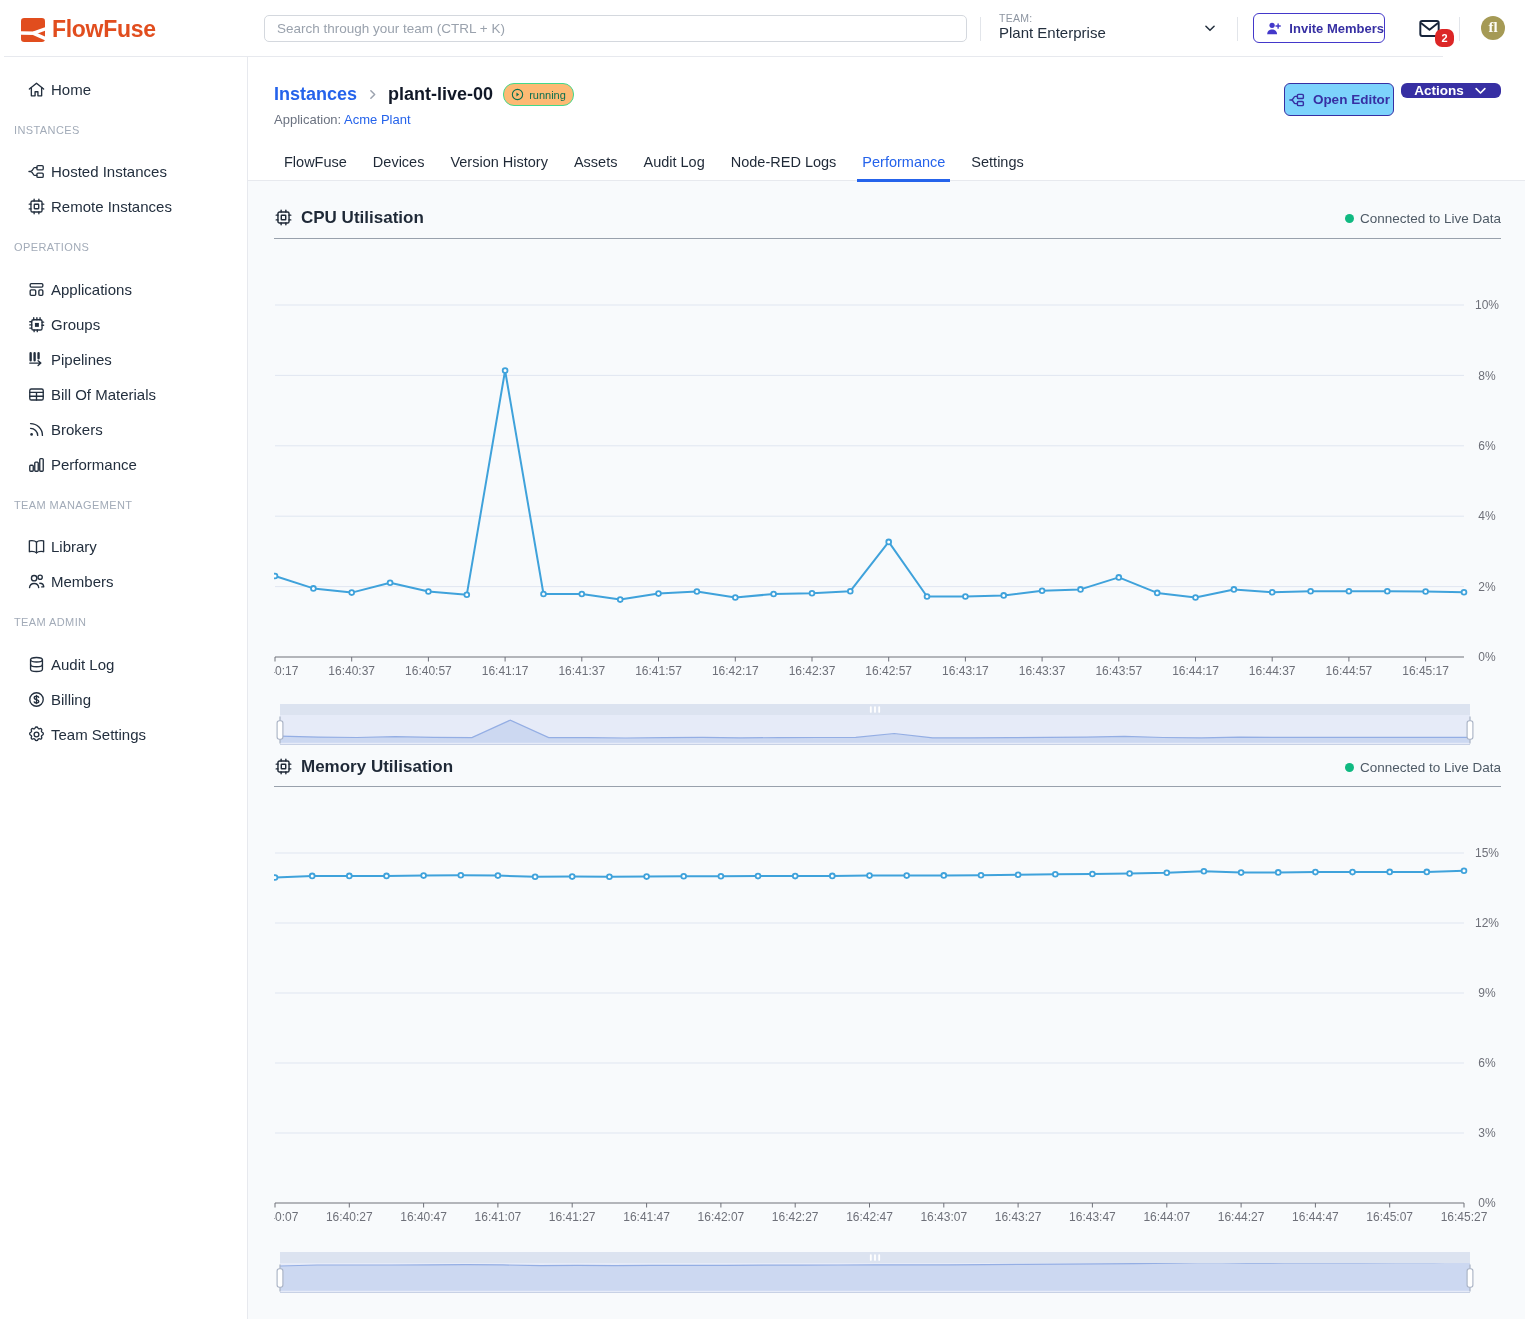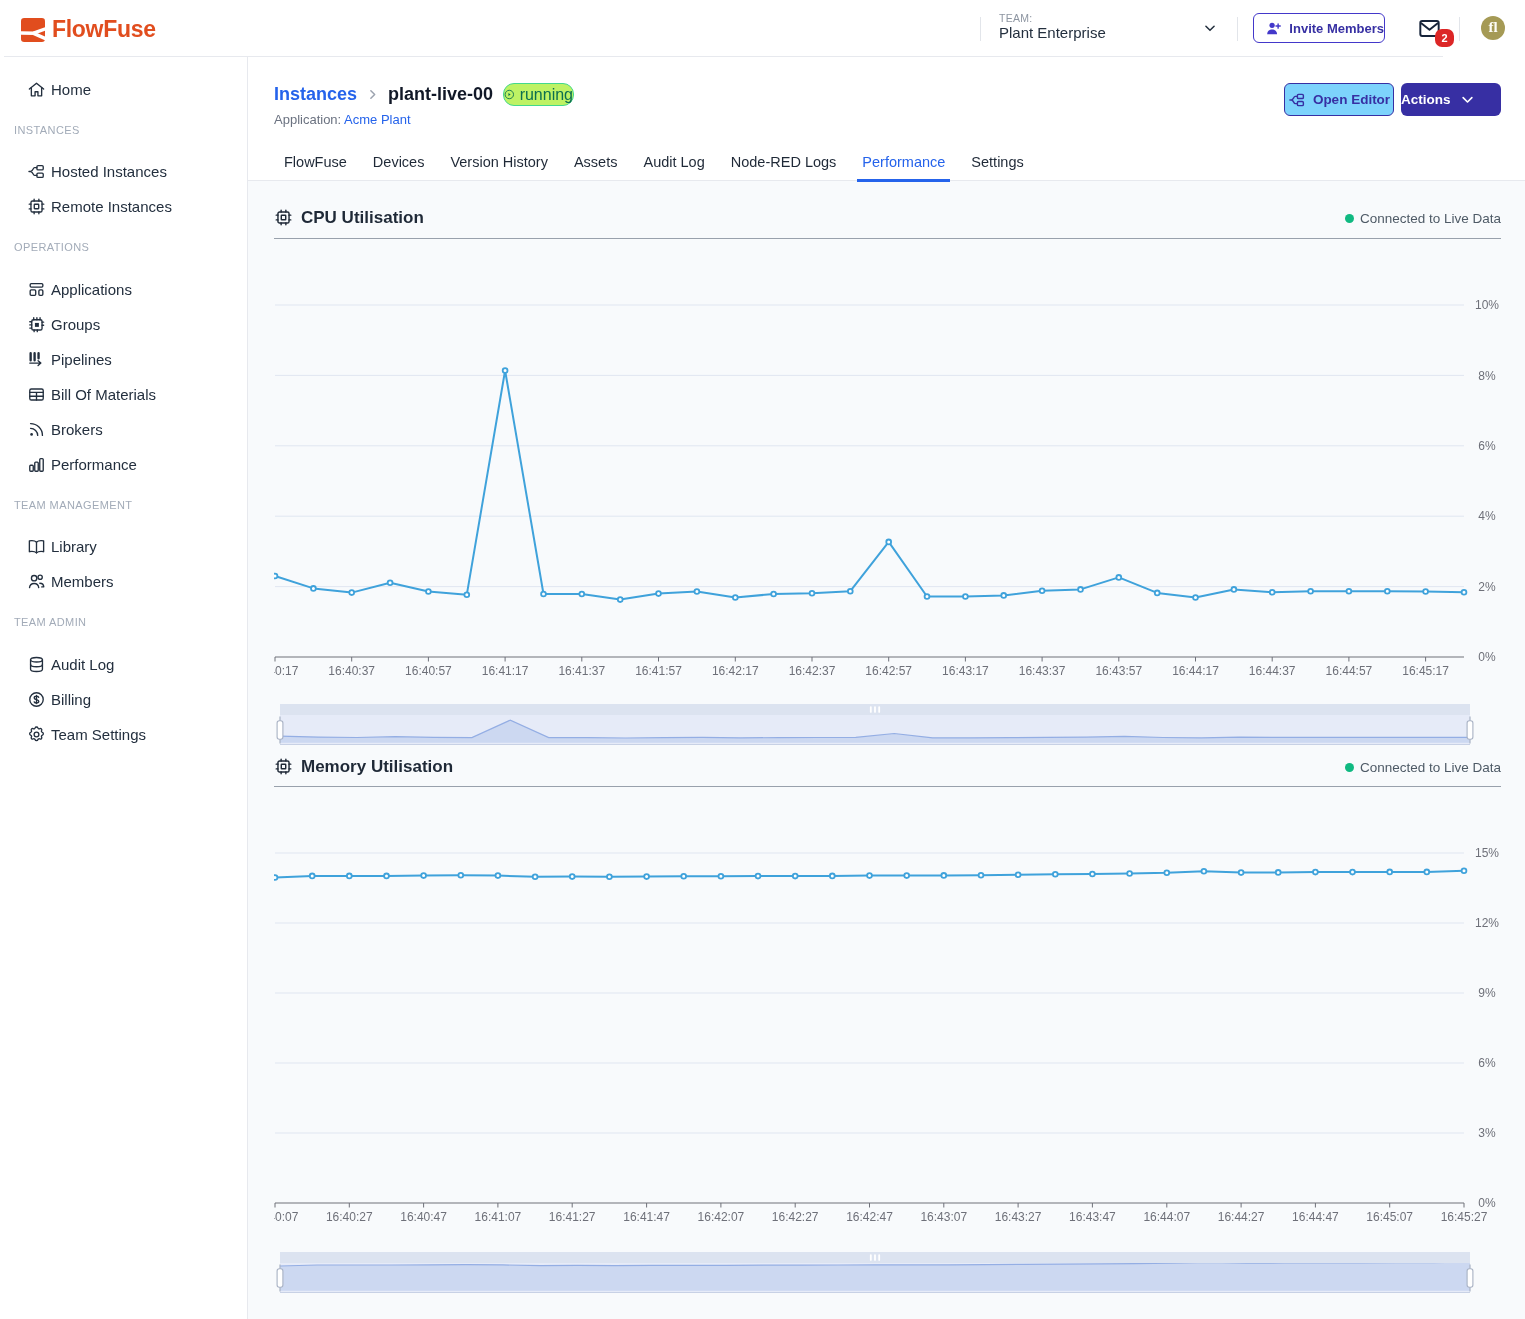--- a/index.html
+++ b/index.html
@@ -17,25 +17,25 @@
 .badge2{position:absolute;left:1431px;top:29px;width:19px;height:18px;border-radius:7px;background:#dc2626;color:#fff;font-size:11px;font-weight:700;text-align:center;line-height:18px}
 .avatar{position:absolute;left:1477px;top:16px;width:24px;height:24px;border-radius:50%;background:#a59a55;color:#fdfdf8;font-size:15px;font-weight:700;text-align:center;line-height:23px;font-family:"Liberation Serif",serif}
 .sidebar{position:absolute;left:0;top:57px;width:248px;height:1262px;background:#fff;border-right:1px solid #e7e9ee;z-index:4}
 .sitem{position:absolute;left:27px;height:34px;display:flex;align-items:center;gap:5px;font-size:15px;color:#232f3e;white-space:nowrap}
 .slabel{position:absolute;left:14px;font-size:11px;color:#a2abb8;letter-spacing:.4px}
 .main{position:absolute;left:248px;top:57px;width:1277px;height:1262px;background:#f8fafc}
 .phead{position:absolute;left:0;top:0;width:1277px;height:124px;background:#fff;border-bottom:1px solid #e7e9ee}
 .crumbs{position:absolute;left:26px;top:27px;font-size:18px;font-weight:700;color:#111827;display:flex;align-items:center}
 .crumbs .bl{color:#2563eb}
 .crumbs .sep{margin:0 9px}
-.badge-run{position:absolute;left:255px;top:26px;width:71px;height:23px;border:1px solid #43d98c;border-radius:11px;background:#bef264;color:#0b6e4f;font-size:16px;display:flex;align-items:center;justify-content:center;gap:5px}
+.badge-run{position:absolute;left:255px;top:26px;width:71px;height:23px;border:1px solid #43d98c;border-radius:11px;background:#fdba74;color:#0b6e4f;font-size:11px;display:flex;align-items:center;justify-content:center;gap:5px}
 .appline{position:absolute;left:26px;top:55px;font-size:13px;color:#6b7280}
 .appline a{color:#2563eb;text-decoration:none}
 .btn-open{position:absolute;left:1036px;top:26px;width:110px;height:33px;border:1px solid #3730a3;border-radius:6px;background:#7dd3fc;color:#3730a3;font-size:13.5px;font-weight:700;display:flex;align-items:center;justify-content:center;gap:7px}
-.btn-act{position:absolute;left:1153px;top:26px;width:100px;height:33px;border-radius:6px;background:#372fa3;color:#fff;font-size:13.5px;font-weight:700;display:flex;align-items:center;gap:9px}
+.btn-act{position:absolute;left:1153px;top:26px;width:100px;height:15px;border-radius:6px;background:#372fa3;color:#fff;font-size:13.5px;font-weight:700;display:flex;align-items:center;justify-content:center;gap:9px}
 .tabs{position:absolute;left:31px;top:88px;display:flex}
 .tab{font-size:14.5px;color:#1f2937;padding:9px 5px 12px;margin-right:16px;position:relative}
 .tab.act{color:#2563eb}
 .tab.act:after{content:"";position:absolute;left:0;right:0;bottom:0;height:3px;background:#2563eb}
 .sec-head{position:absolute;left:26px;width:1227px;height:33px}
 .sec-head .ttl{position:absolute;left:0;top:3px;display:flex;align-items:flex-start;gap:8px;font-size:17px;font-weight:700;color:#1f2937}
 .sec-head .live{position:absolute;right:0;top:6px;font-size:13.5px;color:#4e5a66;display:flex;align-items:center;gap:6px}
 .dot{width:9px;height:9px;border-radius:50%;background:#10b981}
 .sec-div{position:absolute;left:26px;width:1227px;height:0;border-top:1px solid #99a1ac}
 .chart{position:absolute;left:26px}
@@ -45,20 +45,21 @@
     <svg class="mark" viewBox="0 0 24 24">
         <rect x="0" y="0" width="24" height="24" rx="3.2" fill="#e14d1e"></rect>
         <g stroke="#fff" stroke-width="3.4" stroke-linecap="butt">
           <line x1="-0.5" y1="15" x2="13" y2="15.2"></line>
           <line x1="12.6" y1="15.2" x2="24.5" y2="10.8"></line>
           <line x1="12.6" y1="15.4" x2="24.5" y2="20.6"></line>
         </g>
       </svg>
     <span class="word">FlowFuse</span>
   </div>
+  <div class="search">Search through your team (CTRL + K)</div>
   <div class="nav-divider" style="left:976px"></div>
   <div class="teamlbl">TEAM:</div>
   <div class="teamname">Plant Enterprise</div>
   <svg class="chev" viewBox="0 0 24 24" fill="none" stroke="#232f3e" stroke-width="2.6" stroke-linecap="round" stroke-linejoin="round">
       <path d="M5 9l7 7 7-7"></path>
     </svg>
   <div class="nav-divider" style="left:1233px"></div>
   <div class="invite"><svg width="17" height="17" viewBox="0 0 24 24" fill="#4338ca">
         <circle cx="10" cy="7.5" r="3.7"></circle>
         <path d="M3 20c0-4 3-6.5 7-6.5s7 2.5 7 6.5z"></path>

